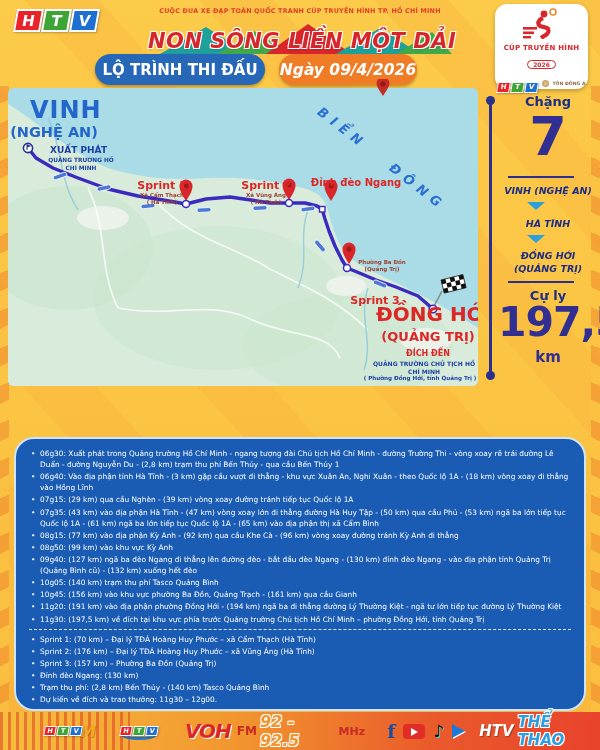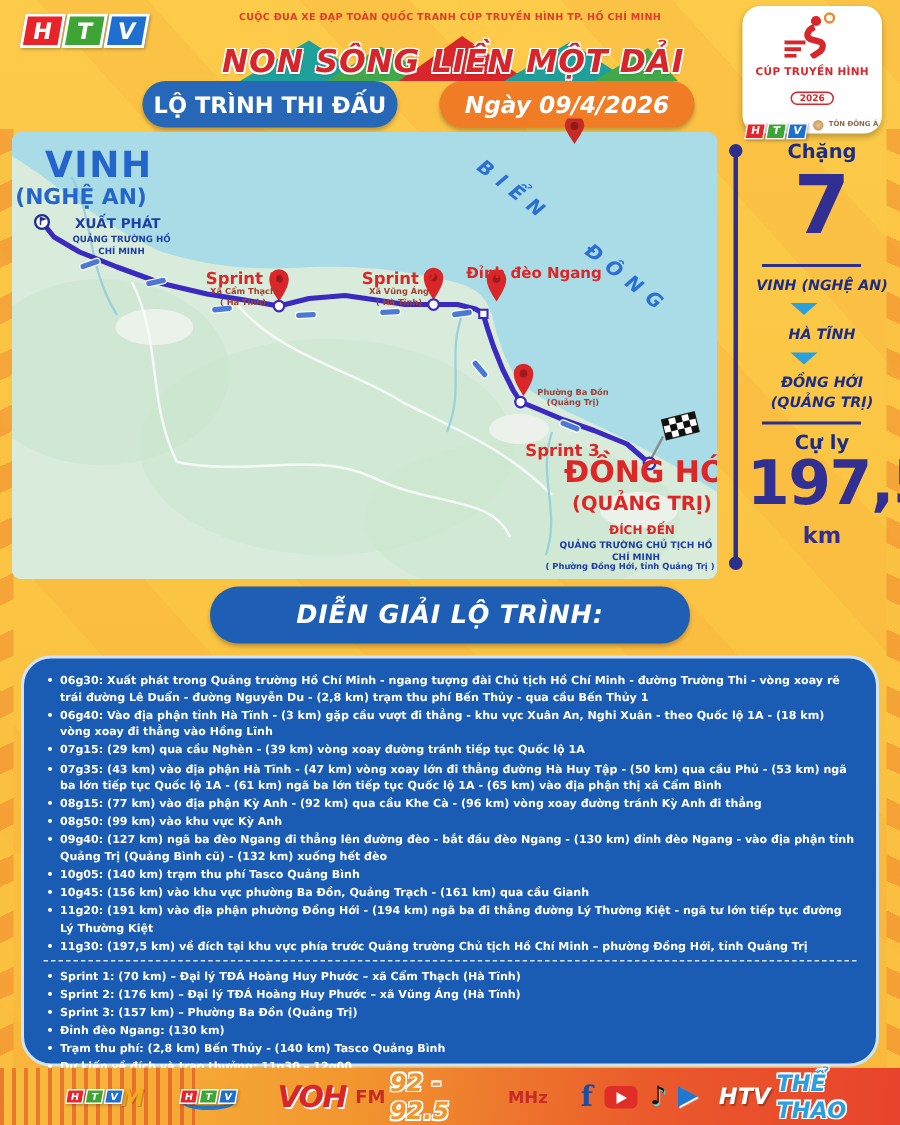--- a/index.html
+++ b/index.html
@@ -28,21 +28,21 @@
              font-size:6.4px; font-weight:800; color:#E33B2C; letter-spacing:.2px; }
   .title-wrap { position:absolute; left:148px; top:18px; width:304px; height:37px; }
   .title-wrap svg { position:absolute; left:0; bottom:1px; }
   .race-title { position:absolute; left:0; bottom:2px; width:100%; text-align:center;
     font-size:21px; font-weight:800; font-style:italic; color:#D7262B; letter-spacing:.5px; white-space:nowrap;
     text-shadow:-1px -1px 0 #fff,1px -1px 0 #fff,-1px 1px 0 #fff,1px 1px 0 #fff,0 2px 2px rgba(0,0,0,.15); }
   .pill-btn { position:absolute; top:54px; height:31px; border-radius:16px; color:#fff;
     font-weight:800; display:flex; align-items:center; justify-content:center;
     box-shadow:0 2px 3px rgba(0,0,0,.25); }
   .btn-route { left:95px; width:170px; background:#2767B8; font-size:15px; }
-  .btn-date  { left:293px; width:170px; background:#F07C26; font-size:15.5px; font-style:italic; }
+  .btn-date  { left:279px; width:138px; background:#F07C26; font-size:15.5px; font-style:italic; }
 
   .badge { position:absolute; left:495px; top:4px; width:93px; height:85px; background:#fff;
     border-radius:12px; box-shadow:0 2px 4px rgba(0,0,0,.25); text-align:center; padding-top:3px; }
   .badge-title { font-size:7px; font-weight:800; color:#D9262B; letter-spacing:.2px; margin-top:1px; }
   .badge-year { display:inline-block; font-size:6px; font-weight:800; color:#D9262B;
     border:1px solid #D9262B; border-radius:6px; padding:0 5px; margin-top:1px; }
   .badge-row { display:flex; align-items:center; justify-content:center; gap:3px; margin-top:3px; }
   .badge-sponsor { font-size:4.6px; font-weight:800; color:#8A6B45; }
   .sponsor-dot { width:7px; height:7px; border-radius:50%; background:radial-gradient(#E8C590,#B98A4E); display:inline-block; }
 
@@ -95,21 +95,21 @@
   .sb-dist-unit { top:260px; font-size:15px; font-weight:800; color:#322F93; }
 
   
   .itin-pill { position:absolute; left:140px; top:391px; width:320px; height:38px; background:#1E5FB5;
     border-radius:20px; display:flex; align-items:center; justify-content:center;
     color:#fff; font-size:17px; font-weight:800; font-style:italic; letter-spacing:.5px;
     box-shadow:0 2px 3px rgba(0,0,0,.25); }
   .itin-panel { position:absolute; left:14px; top:437px; width:572px; height:274px; background:#1A5CB4;
     border:2px solid #CFE4F8; border-radius:20px; padding:9px 13px 6px 13px; }
   .itin-panel ul { list-style:none; }
-  .itin-panel li { position:relative; padding-left:11px; color:#fff; font-size:7.4px; font-weight:700;
+  .itin-panel li { position:relative; padding-left:11px; color:#fff; font-size:7.4px; font-weight:400;
     line-height:1.5; margin-bottom:1px; }
   .itin-panel li::before { content:"\2022"; position:absolute; left:2px; top:0; color:#fff; }
   .itin-divider { border:none; border-top:1.5px dashed rgba(255,255,255,.85); margin:4px 0 4px 0; }
 
   
   .footer { position:absolute; left:0; top:712px; width:600px; height:38px;
     background:linear-gradient(95deg,#F8BE3D 0%,#F2952F 40%,#EA5A2B 72%,#E8432C 100%);
     display:flex; align-items:center; gap:10px; padding-left:44px; }
   .footer::before { content:""; position:absolute; left:0; top:0; width:130px; height:38px;
     background:repeating-linear-gradient(90deg, rgba(216,38,30,.45) 0 3px, rgba(0,0,0,0) 3px 8px); }
@@ -298,21 +298,20 @@
     <div class="chev chev1"></div>
     <div class="sb sb-via sb-route">HÀ TĨNH</div>
     <div class="chev chev2"></div>
     <div class="sb sb-to sb-route">ĐỒNG HỚI (QUẢNG TRỊ)</div>
     <div class="sb-hr hr2"></div>
     <div class="sb sb-dist-label">Cự ly</div>
     <div class="sb sb-dist-val">197,5</div>
     <div class="sb sb-dist-unit">km</div>
   </div>
 
-  <div class="itin-pill">DIỄN GIẢI LỘ TRÌNH:</div>
   <div class="itin-panel">
     <ul>
       <li>06g30: Xuất phát trong Quảng trường Hồ Chí Minh - ngang tượng đài Chủ tịch Hồ Chí Minh - đường Trường Thi - vòng xoay rẽ trái đường Lê Duẩn - đường Nguyễn Du - (2,8 km) trạm thu phí Bến Thủy - qua cầu Bến Thủy 1</li>
       <li>06g40: Vào địa phận tỉnh Hà Tĩnh - (3 km) gặp cầu vượt đi thẳng - khu vực Xuân An, Nghi Xuân - theo Quốc lộ 1A - (18 km) vòng xoay đi thẳng vào Hồng Lĩnh</li>
       <li>07g15: (29 km) qua cầu Nghèn - (39 km) vòng xoay đường tránh tiếp tục Quốc lộ 1A</li>
       <li>07g35: (43 km) vào địa phận Hà Tĩnh - (47 km) vòng xoay lớn đi thẳng đường Hà Huy Tập - (50 km) qua cầu Phủ - (53 km) ngã ba lớn tiếp tục Quốc lộ 1A - (61 km) ngã ba lớn tiếp tục Quốc lộ 1A - (65 km) vào địa phận thị xã Cẩm Bình</li>
       <li>08g15: (77 km) vào địa phận Kỳ Anh - (92 km) qua cầu Khe Cà - (96 km) vòng xoay đường tránh Kỳ Anh đi thẳng</li>
       <li>08g50: (99 km) vào khu vực Kỳ Anh</li>
       <li>09g40: (127 km) ngã ba đèo Ngang đi thẳng lên đường đèo - bắt đầu đèo Ngang - (130 km) đỉnh đèo Ngang - vào địa phận tỉnh Quảng Trị (Quảng Bình cũ) - (132 km) xuống hết đèo</li>
       <li>10g05: (140 km) trạm thu phí Tasco Quảng Bình</li>

